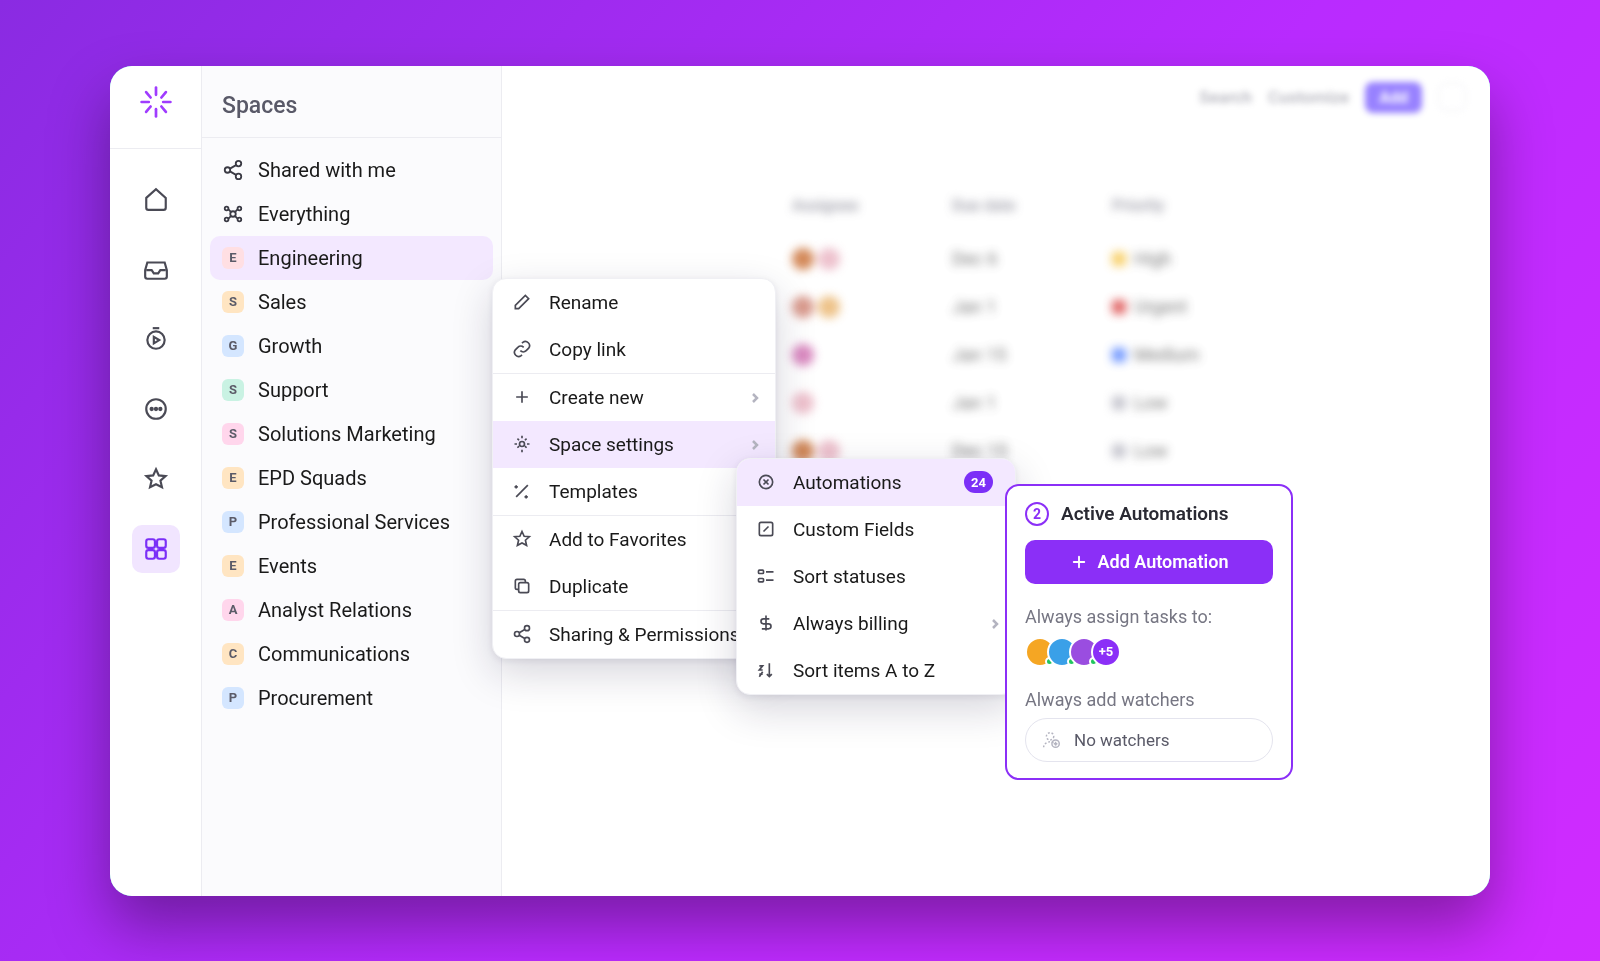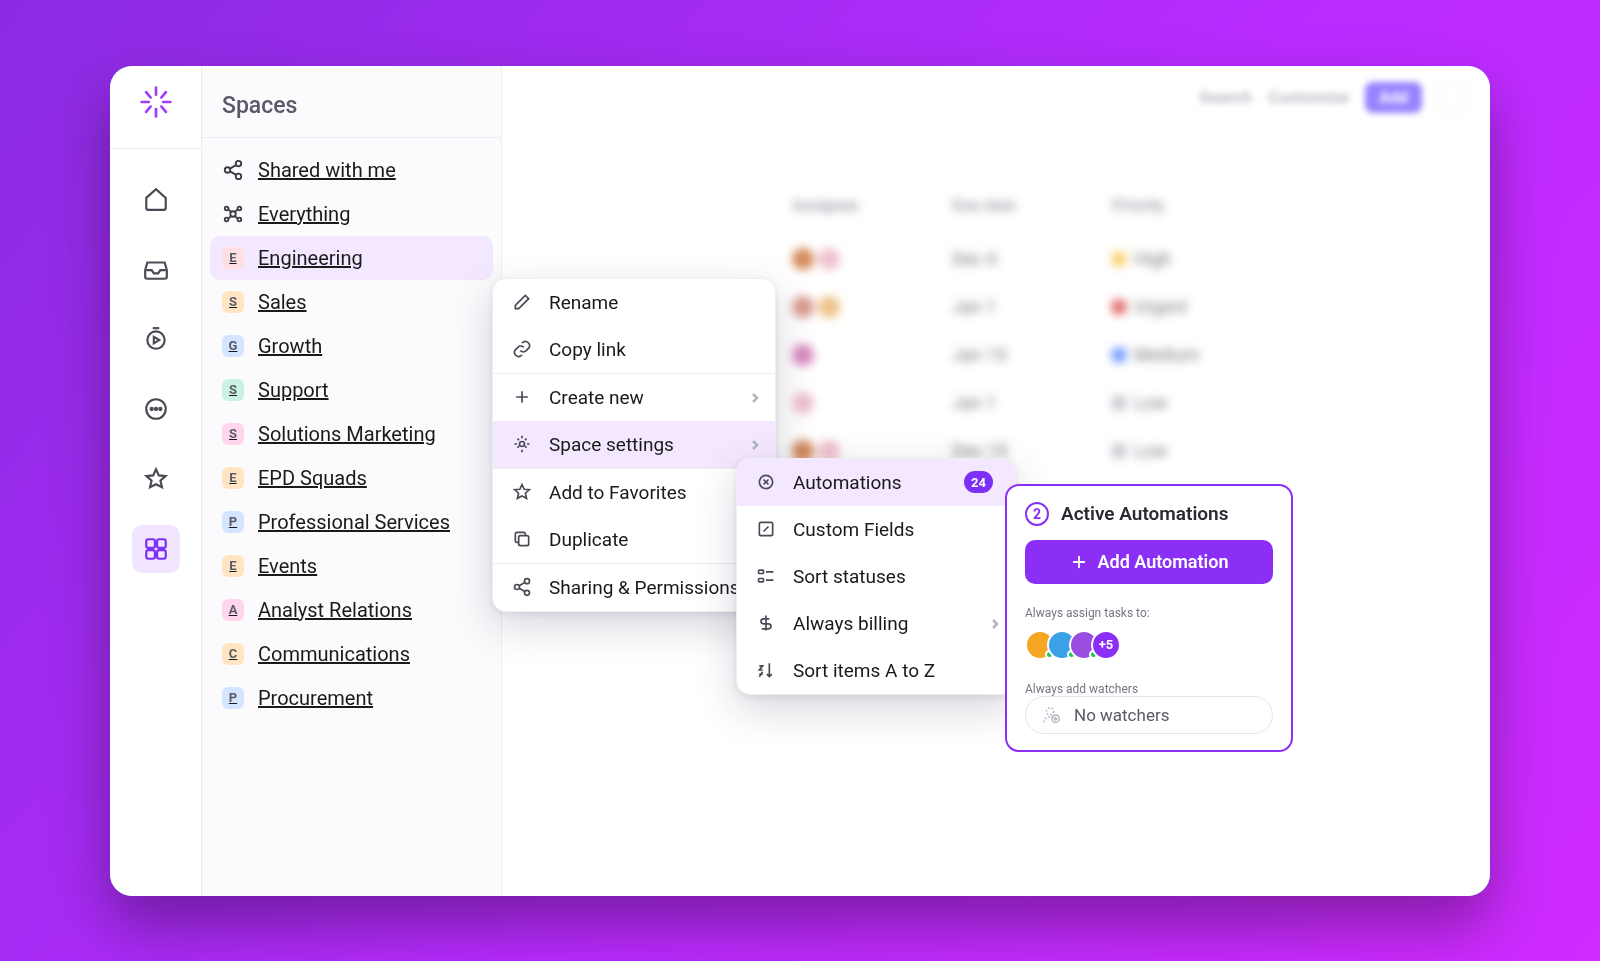--- a/index.html
+++ b/index.html
@@ -24,21 +24,21 @@
   .ricon { width:48px; height:48px; display:flex; align-items:center; justify-content:center; border-radius:10px; color:#4a4a55; cursor:pointer; }
   .ricon.active { background:#f1e5ff; color:#7b2ff7; }
   .ricon svg { width:26px; height:26px; stroke:currentColor; fill:none; stroke-width:2; }
 
   .sidebar {
     position:absolute; left:92px; top:0; bottom:0; width:300px; background:#fbfbfd;
     border-right:1px solid #ececf1; display:flex; flex-direction:column;
   }
   .side-title { padding:26px 20px 18px; font-size:23px; color:#595968; font-weight:500; border-bottom:1px solid #ececf1; }
   .side-list { padding:10px 8px; overflow:auto; }
-  .sitem { display:flex; align-items:center; gap:14px; padding:10px 12px; border-radius:10px; font-size:20px; color:#1a1a1a; cursor:pointer;text-decoration:underline; }
+  .sitem { display:flex; align-items:center; gap:14px; padding:10px 12px; border-radius:10px; font-size:20px; color:#1a1a1a; cursor:pointer; }
   .sitem.sel { background:#f3e8ff; }
   .sitem .sicon { width:22px; height:22px; color:#3b3b45; display:flex; align-items:center; justify-content:center; }
   .sitem .sicon svg { width:22px; height:22px; stroke:currentColor; fill:none; stroke-width:2; }
   .sq { width:22px; height:22px; border-radius:6px; display:flex; align-items:center; justify-content:center; font-size:13px; font-weight:700; color:#5b5b68; }
 
   .main { position:absolute; left:392px; right:0; top:0; bottom:0; background:#fff; }
   .topbar { position:absolute; right:24px; top:16px; display:flex; gap:16px; align-items:center; filter:blur(3px); opacity:.7; }
   .tb-ghost { color:#9a9aa6; font-size:17px; font-weight:600; }
   .tb-add { background:#6c4cff; color:#fff; padding:6px 14px; border-radius:8px; font-weight:700; }
   .tb-dot { width:28px; height:28px; border:1px solid #e0e0ea; border-radius:8px; }
@@ -68,27 +68,27 @@
   .badge { margin-left:auto; background:#7b2ff7; color:#fff; font-size:13px; font-weight:700; min-width:26px; height:22px; border-radius:11px; display:flex; align-items:center; justify-content:center; padding:0 7px; }
 
   .panel {
     position:absolute; background:#fff; border:2px solid #8b2ff7; border-radius:14px;
     padding:16px 18px; width:288px;
   }
   .panel-title{ display:flex; align-items:center; gap:12px; font-size:19px; font-weight:600; color:#2a2a33; }
   .circ-badge{ width:24px; height:24px; border:2px solid #8b2ff7; color:#8b2ff7; border-radius:50%; display:flex; align-items:center; justify-content:center; font-size:14px; font-weight:700; }
   .panel-btn{ margin-top:14px; background:#8b2ff7; color:#fff; border-radius:10px; height:44px; display:flex; align-items:center; justify-content:center; gap:10px; font-size:18px; font-weight:600; cursor:pointer; }
   .panel-btn svg{ width:18px; height:18px; stroke:#fff; stroke-width:2.5; stroke-linecap:round; }
-  .panel-label{ margin-top:22px; color:#767683; font-size:12px; }
+  .panel-label{ margin-top:22px; color:#767683; font-size:18px; }
   .avrow{ margin-top:10px; display:flex; align-items:center; }
   .av{ width:30px; height:30px; border-radius:50%; border:2px solid #fff; margin-left:-8px; position:relative; }
   .av:first-child{ margin-left:0; }
   .avdot{ position:absolute; right:-1px; bottom:-1px; width:9px; height:9px; border-radius:50%; background:#22c55e; border:2px solid #fff; }
   .avplus{ background:#8b2ff7; color:#fff; font-size:13px; font-weight:700; display:flex; align-items:center; justify-content:center; }
-  .pill{ margin-top:0; height:38px; border:1px solid #e4e4ee; border-radius:22px; display:flex; align-items:center; gap:12px; padding:0 14px; color:#5a5a68; font-size:17px; }
+  .pill{ margin-top:8px; height:44px; border:1px solid #e4e4ee; border-radius:22px; display:flex; align-items:center; gap:12px; padding:0 14px; color:#5a5a68; font-size:17px; }
   .pill .pic{ width:22px; height:22px; color:#b4b4c0; }
   .pill .pic svg{ width:22px; height:22px; stroke:currentColor; fill:none; stroke-width:1.6; }
 </style>
 </head>
 <body>
 
 <div class="window">
 
   <div class="rail">
     <div class="logo">
@@ -314,20 +314,32 @@
           <svg viewBox="0 0 24 24">
             <circle cx="12" cy="12" r="3"></circle>
             <path d="M12 2v3m0 14v3m9-10h-3M6 12H3m14.5-6.5-2 2m-7 7-2 2m0-11 2 2m7 7 2 2"></path>
           </svg>
         </div>
         <span>Space settings</span>
         <div class="chev"><svg viewBox="0 0 12 12">
             <path d="m4 2 4 4-4 4"></path>
           </svg></div>
       </div>
+    <div class="mi">
+        <div class="mico">
+          <svg viewBox="0 0 24 24">
+            <path d="M5 19 19 5"></path>
+            <path d="M5 5v4M3 7h4M17 17v4M15 19h4"></path>
+          </svg>
+        </div>
+        <span>Templates</span>
+        <div class="chev"><svg viewBox="0 0 12 12">
+            <path d="m4 2 4 4-4 4"></path>
+          </svg></div>
+      </div>
     <div class="sep"></div>
     <div class="mi">
         <div class="mico">
           <svg viewBox="0 0 24 24">
             <path d="m12 3 2.6 5.7 6.2.6-4.7 4.2 1.4 6.1L12 16.8 6.5 19.6l1.4-6.1L3.2 9.3l6.2-.6Z"></path>
           </svg>
         </div>
         <span>Add to Favorites</span>
       </div>
     <div class="mi">

